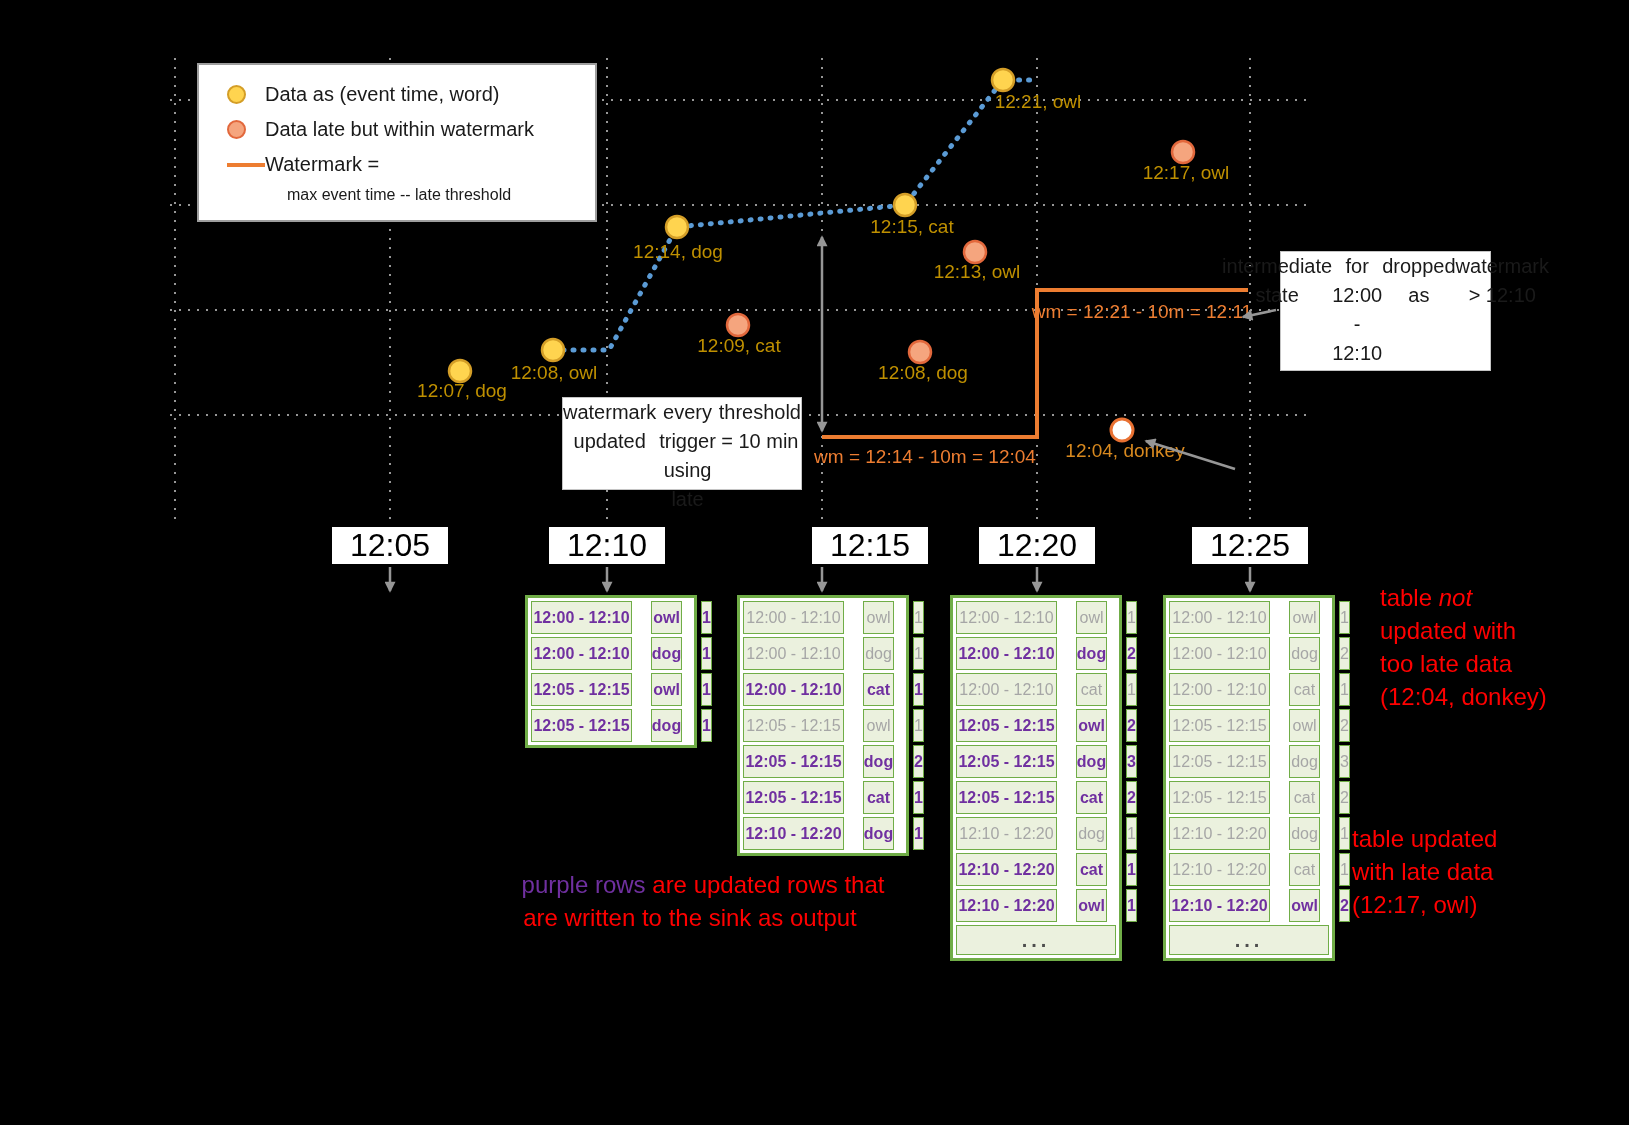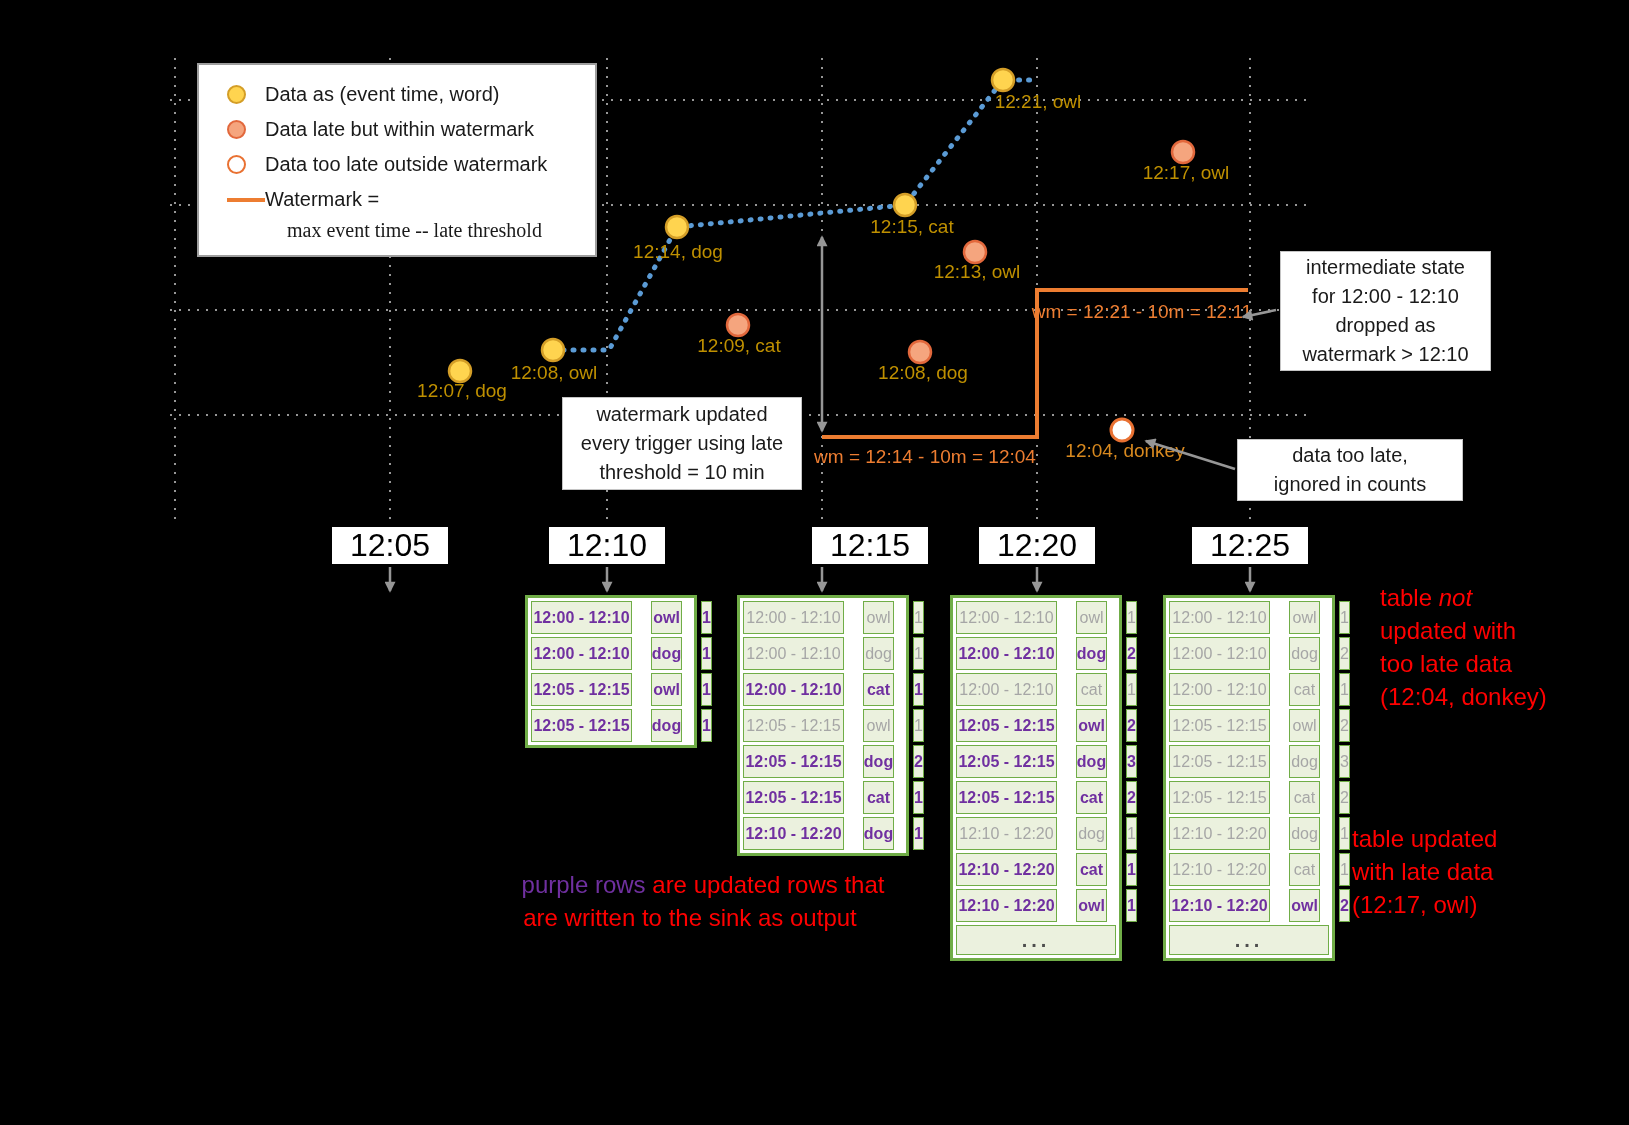--- a/index.html
+++ b/index.html
@@ -27,25 +27,25 @@
           box-sizing:border-box;padding:12px 10px 10px 20px;}
   .lg-item{display:flex;align-items:center;height:35px;font-size:20px;color:var(--c-callout_text,#1a1a1a);}
   .lg-gap{margin-top:10px;}
   .lg-marker{flex:0 0 46px;display:flex;justify-content:flex-start;padding-left:8px;box-sizing:border-box;}
   .lg-dot{width:15px;height:15px;border-radius:50%;}
   .lg-dot.ontime{background:var(--c-ontime_fill);border:2.5px solid var(--c-ontime_stroke);}
   .lg-dot.late{background:var(--c-late_fill);border:2.5px solid var(--c-late_stroke);}
   .lg-dot.toolate{background:#fff;border:2.5px solid var(--c-toolate_stroke);}
   .lg-line-max{width:38px;border-top:5px dotted var(--c-max_event_line);height:0;}
   .lg-line-wm{width:38px;border-top:4px solid var(--c-watermark);height:0;}
-  .lg-sub{font-size:20px;color:var(--c-callout_text,#1a1a1a);padding-left:68px;height:28px;line-height:26px;font-family:Liberation Serif, serif;}
+  .lg-sub{font-size:16px;color:var(--c-callout_text,#1a1a1a);padding-left:68px;height:28px;line-height:26px;}
 
   
   .callout{position:absolute;background:#fff;border:1px solid #c4c4c4;color:var(--c-callout_text,#1a1a1a);
-           font-size:20px;line-height:29px;text-align:center;display:flex;flex-direction:column;
+           font-size:20px;line-height:29px;text-align:center;display:flex;flex-direction:row;
            justify-content:center;box-sizing:border-box;}
   .co-wm{left:562px;top:397px;width:240px;height:93px;}
   .co-int{left:1280px;top:251px;width:211px;height:120px;}
   .co-late{left:1237px;top:439px;width:226px;height:62px;}
 
   
   .timebox{position:absolute;top:527px;width:116px;height:37px;background:#fff;color:#000;font-size:32px;
            display:flex;align-items:center;justify-content:center;}
   .tb0{left:332px;}.tb1{left:549px;}.tb2{left:792px;margin-left:20px;}.tb3{left:979px;}.tb4{left:1192px;}
 
@@ -147,48 +147,38 @@
         <span>Data as (event time, word)</span>
       </div>
       <div class="lg-item">
         <span class="lg-marker">
           <span class="lg-dot late"></span>
         </span>
         <span>Data late but within watermark</span>
       </div>
       <div class="lg-item">
         <span class="lg-marker">
-          <span class="lg-dot toolate"></span>
-        </span>
-        <span>Data too late outside watermark</span>
-      </div>
-      <div class="lg-item">
-        <span class="lg-marker">
           <span class="lg-line-wm"></span>
         </span>
         <span>Watermark =</span>
       </div>
       <div class="lg-sub">max event time -- late threshold</div>
     </div>
 
   <div class="callout co-wm" id="co-wm">
       <div>watermark updated</div>
       <div>every trigger using late</div>
       <div>threshold = 10 min</div>
     </div>
   <div class="callout co-int" id="co-int">
       <div>intermediate state</div>
       <div>for 12:00 - 12:10</div>
       <div>dropped as</div>
       <div>watermark &gt; 12:10</div>
     </div>
-  <div class="callout co-late" id="co-late">
-      <div>data too late,</div>
-      <div>ignored in counts</div>
-    </div>
 
   <div class="timebox tb0">12:05</div>
   <div class="timebox tb1">12:10</div>
   <div class="timebox tb2">12:15</div>
   <div class="timebox tb3">12:20</div>
   <div class="timebox tb4">12:25</div>
 
   <div class="wtable wt0">
       <div class="trow updated">
         <div class="tcell tc-w">12:00 - 12:10</div>

